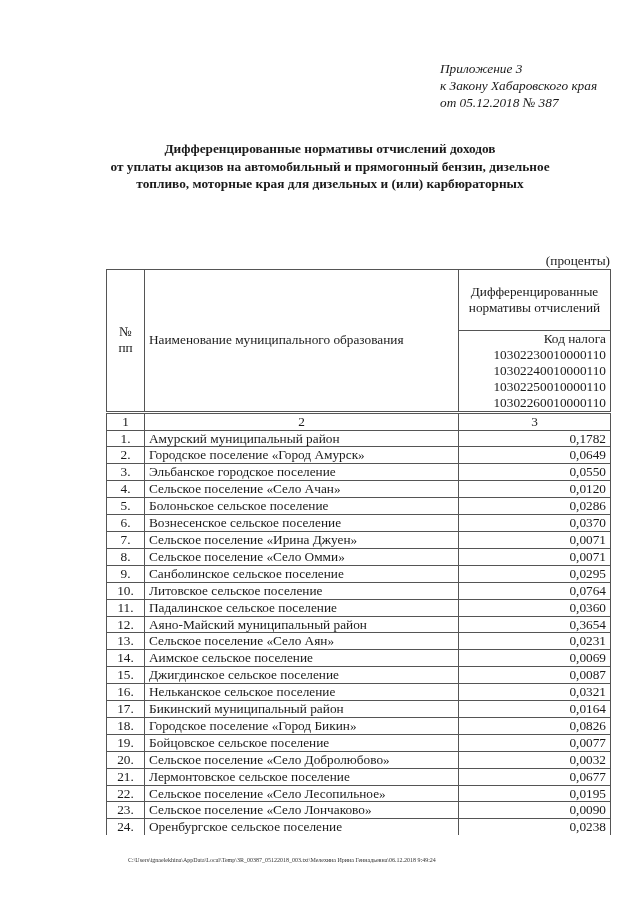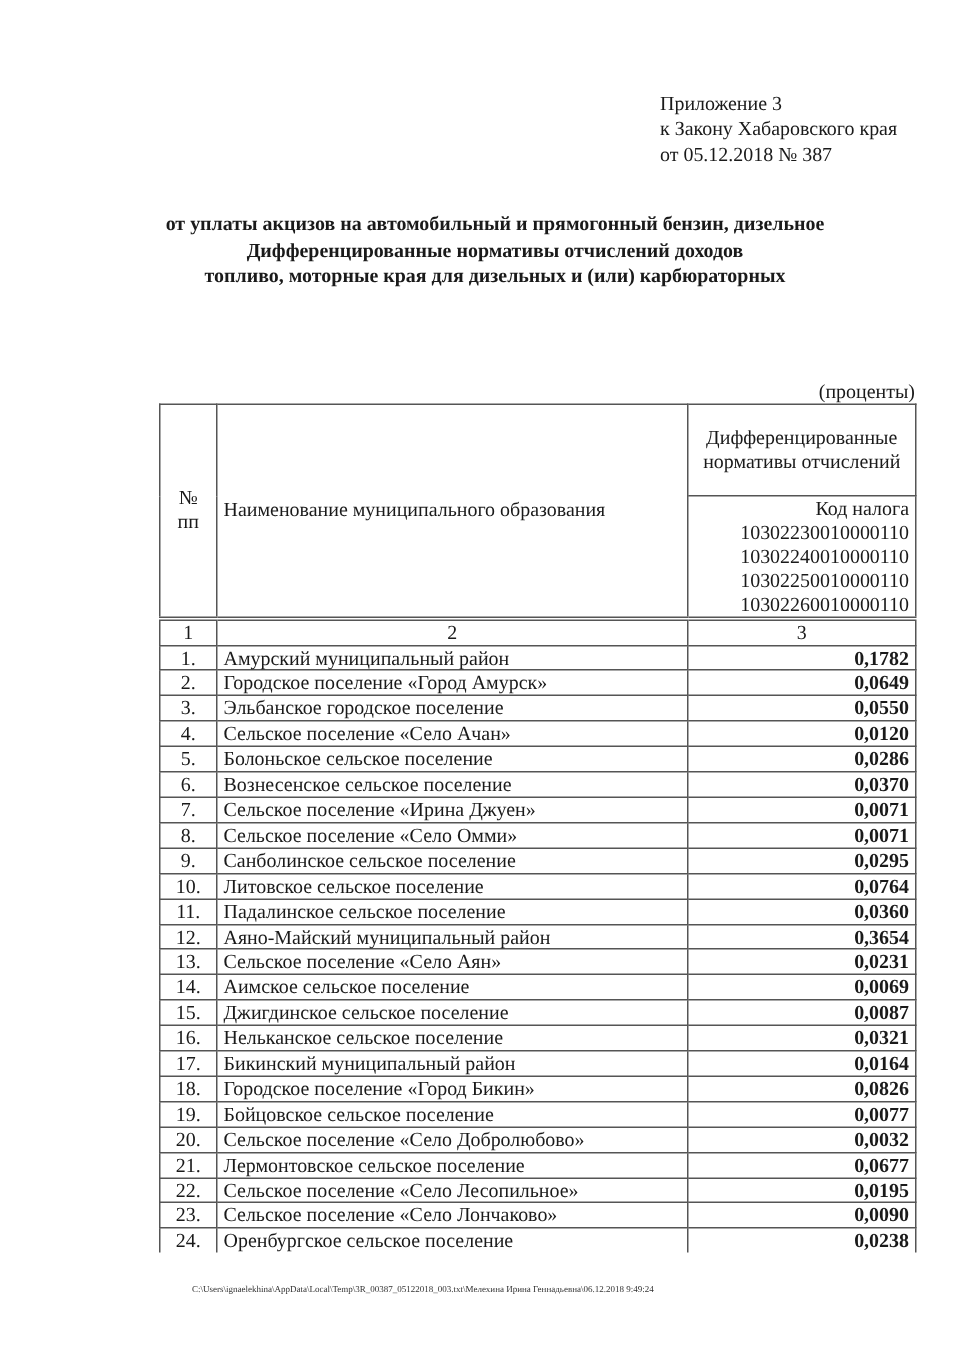--- a/index.html
+++ b/index.html
@@ -2,21 +2,21 @@
 <html><head>
 <meta charset="utf-8">
 <style>
   html, body { margin: 0; padding: 0; background: #ffffff; }
   body {
     width: 640px; height: 905px; position: relative; overflow: hidden;
     font-family: "Liberation Serif", "DejaVu Serif", serif; color: #1a1a1a;
   }
   .appendix {
     position: absolute; left: 440px; top: 60px;
-    font-size: 13.3px; line-height: 17px;
+    font-size: 13.3px; line-height: 17px; font-style: italic;
   }
   .title {
     position: absolute; left: 100px; top: 140px; width: 460px;
     text-align: center; font-weight: bold; font-size: 13.3px; line-height: 17.6px;
   }
   .units {
     position: absolute; right: 30px; top: 253px; font-size: 13.3px;
   }
   table.norms {
     position: absolute; left: 106px; top: 269px;
@@ -27,39 +27,39 @@
     border: 1px solid #555; padding: 0 4px; line-height: 15.9px; vertical-align: middle;
   }
   col.c1 { width: 38px; } col.c2 { width: 314px; } col.c3 { width: 152px; }
   .hdr-num { text-align: center; height: 140px; }
   .hdr-name { text-align: left; }
   .hdr-norm { text-align: center; height: 60px; line-height: 17px; }
   .hdr-code { text-align: right; line-height: 17px; padding-top: 4px; padding-bottom: 2px; }
   tr.idx td { text-align: center; border-top: 3px double #555; height: 16px; }
   tr.row td { height: 15.9px; }
   td.num { text-align: center; }
-  td.val { text-align: right; font-weight: bold; }
+  td.val { text-align: right; }
   table.norms tr:last-child td { border-bottom: none; }
   .footer {
     position: absolute; left: 128px; top: 857px;
     font-size: 6px; color: #333; white-space: nowrap;
   }
 </style>
 </head>
 <body>
 
 <div class="appendix">
   <div>Приложение 3</div>
   <div>к Закону Хабаровского края</div>
   <div>от 05.12.2018  № 387</div>
 </div>
 
 <div class="title">
+  <div>Дифференцированные нормативы отчислений доходов</div>
   <div>от уплаты акцизов на автомобильный и прямогонный бензин, дизельное</div>
-  <div>Дифференцированные нормативы отчислений доходов</div>
   <div>топливо, моторные края для дизельных и (или) карбюраторных</div>
 </div>
 
 <div class="units">(проценты)</div>
 
 <table class="norms">
   <colgroup>
       <col class="c1">
       <col class="c2">
       <col class="c3">

